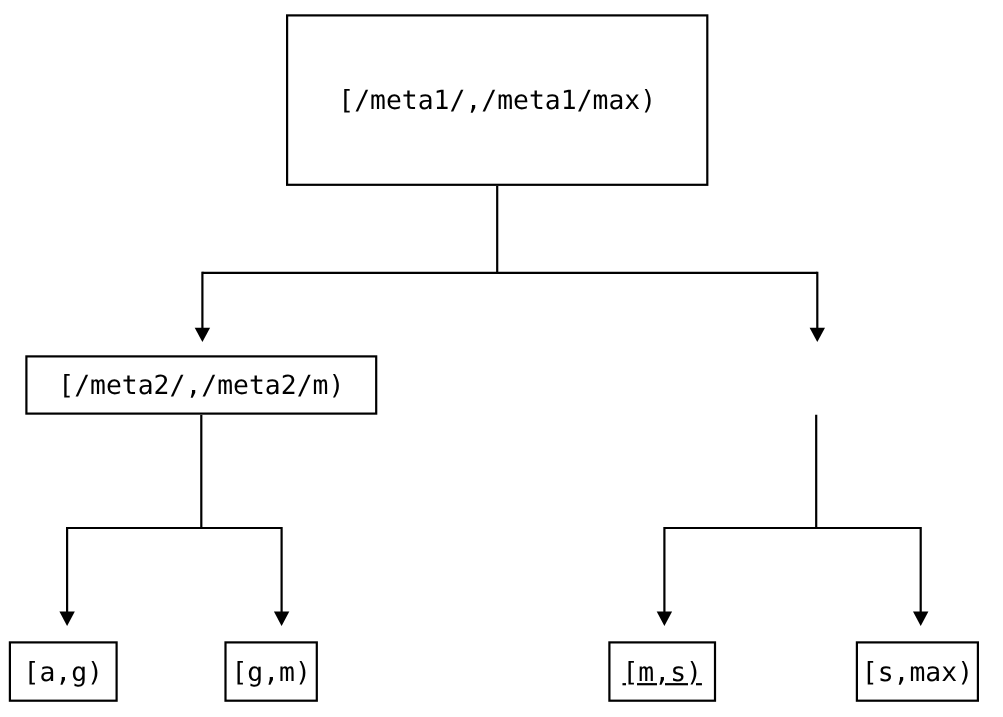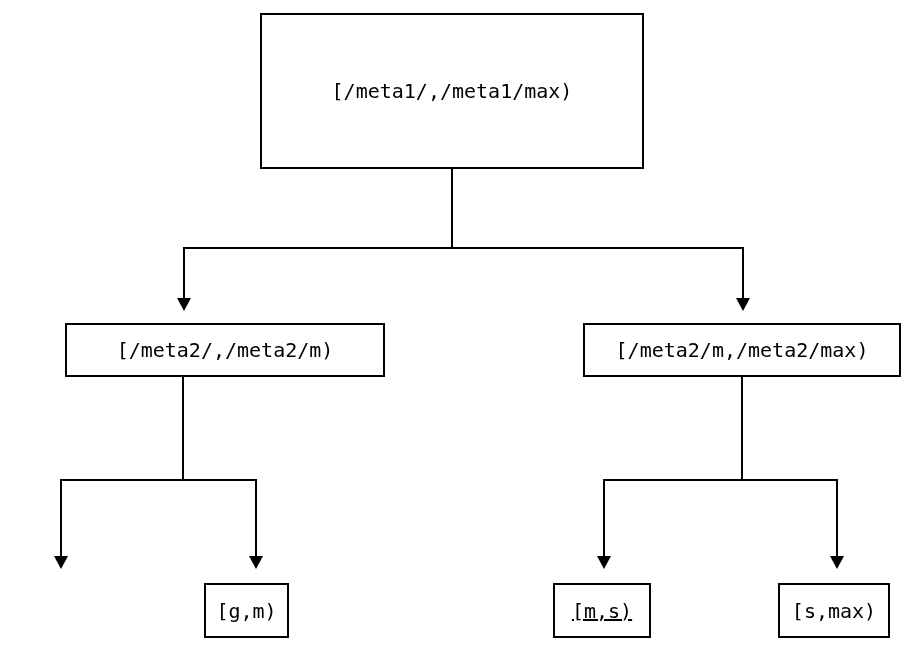--- a/index.html
+++ b/index.html
@@ -24,21 +24,21 @@
   .node {
     position: absolute;
     box-sizing: border-box;
     border: 2px solid #000000;
     background: #ffffff;
     display: flex;
     align-items: center;
     justify-content: center;
   }
   .node span {
-    font-size: 20px;
+    font-size: 24px;
     color: #000000;
     white-space: nowrap;
     letter-spacing: 0;
     text-align: right;
   }
 </style>
 </head>
 <body>
 
 <div class="canvas">
@@ -68,28 +68,28 @@
       <path d="M249 556 L263 556 L256 569 Z"></path>
       <path d="M597 556 L611 556 L604 569 Z"></path>
       <path d="M830 556 L844 556 L837 569 Z"></path>
     </g>
   </svg>
 
   <div class="node" style="left:260px; top:13px; width:384px; height:156px;">
     <span>[/meta1/,/meta1/max)</span>
   </div>
 
-  <div class="node" style="left:23px; top:323px; width:320px; height:54px;margin-left:42px;">
+  <div class="node" style="left:23px; top:323px; width:320px; height:54px;">
     <span>[/meta2/,/meta2/m)</span>
   </div>
 
-  <div class="node" style="left:583px; top:323px; width:318px; height:54px;">
-    <span>[/meta2/m,/meta2/max)</span>
+
+  <div class="node" style="left:8px; top:583px; width:99px; height:55px;">
+    <span>[a,g)</span>
   </div>
-
 
   <div class="node" style="left:204px; top:583px; width:85px; height:55px;">
     <span>[g,m)</span>
   </div>
 
   <div class="node" style="left:553px; top:583px; width:98px; height:55px;text-decoration:underline;">
     <span>[m,s)</span>
   </div>
 
   <div class="node" style="left:778px; top:583px; width:112px; height:55px;">

